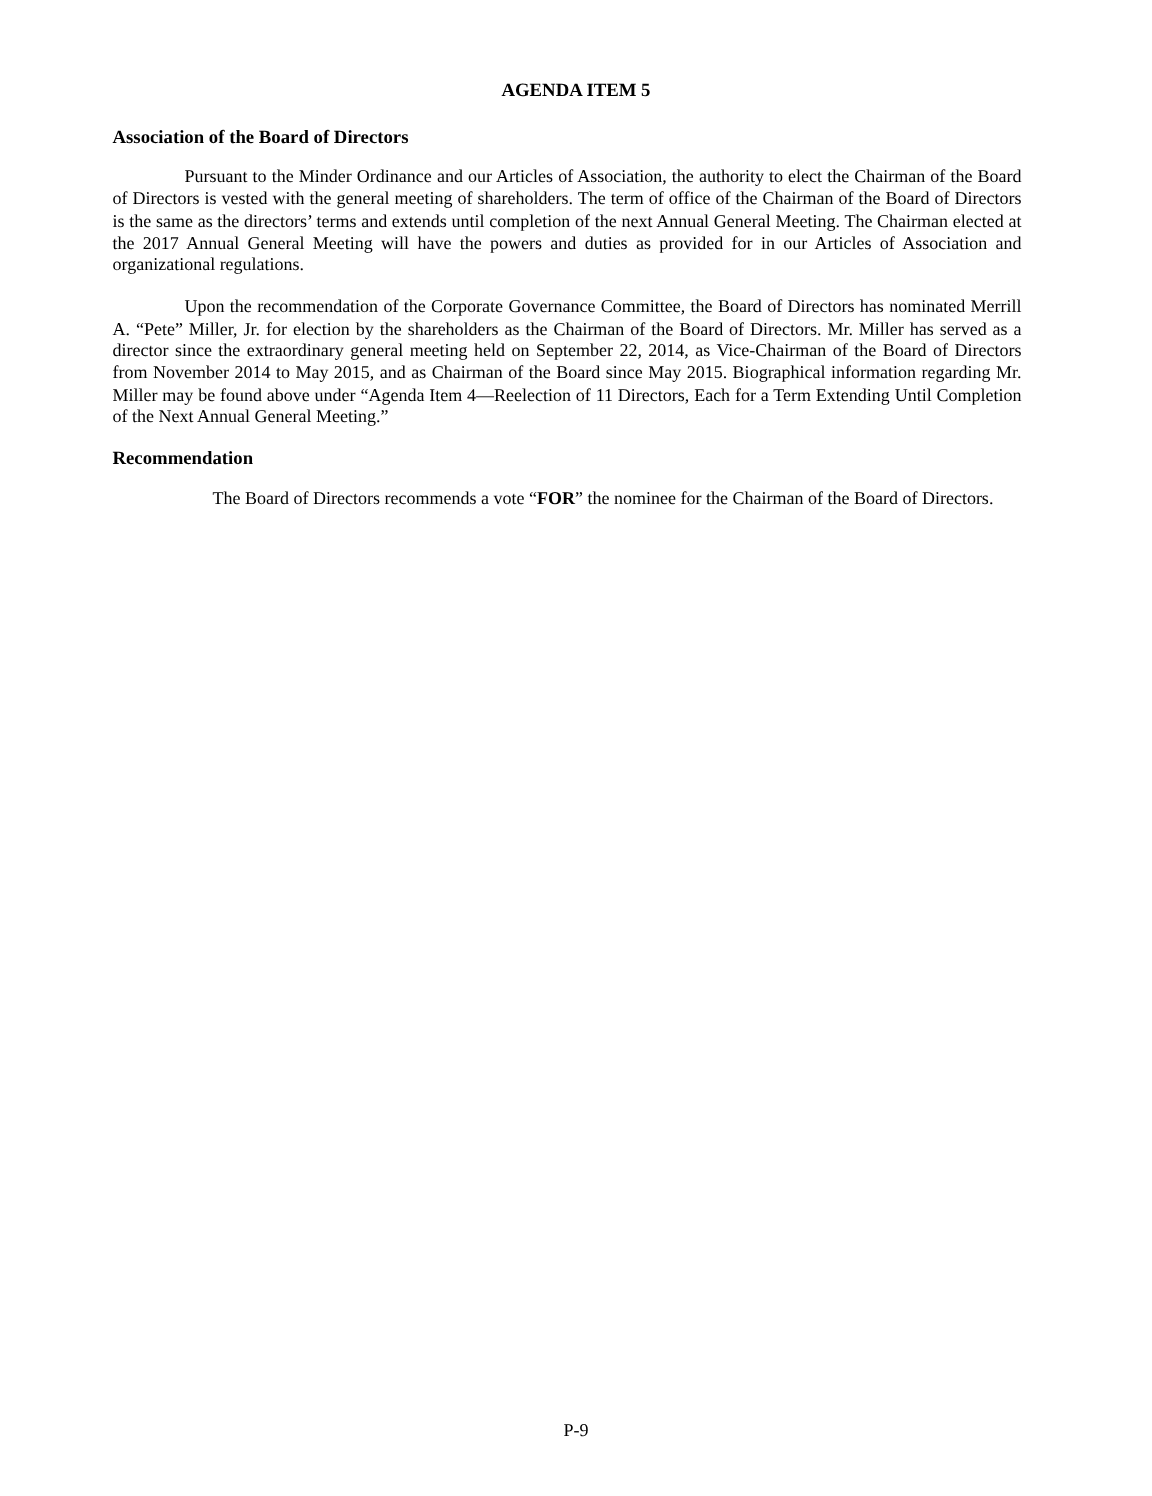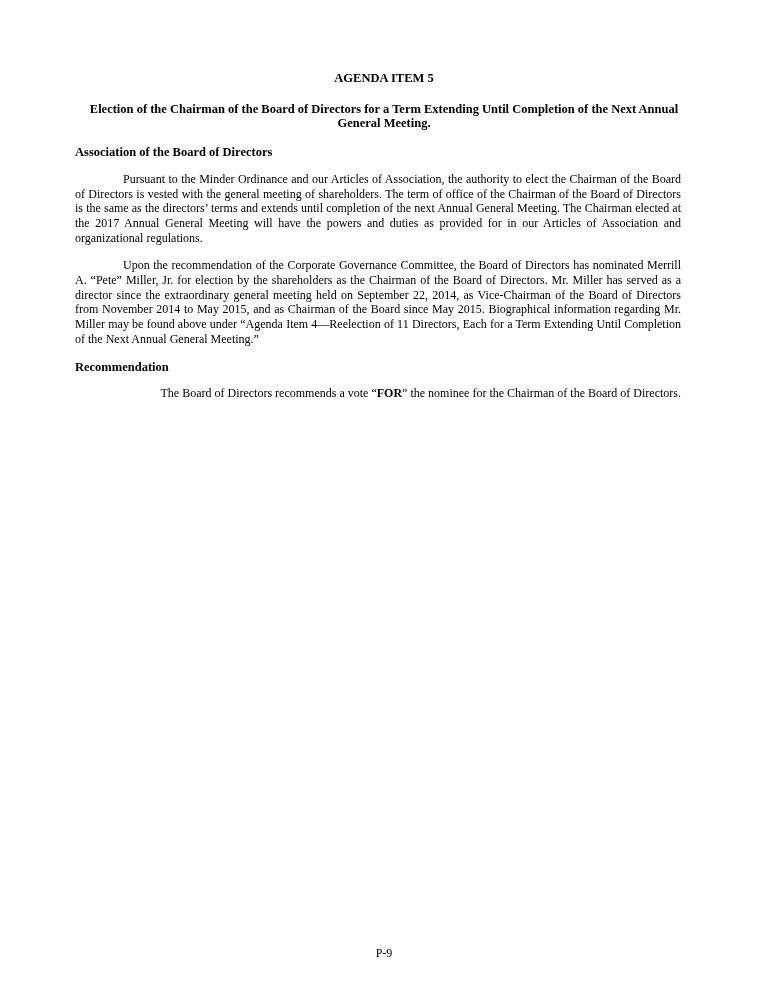--- a/index.html
+++ b/index.html
@@ -14,21 +14,21 @@
     margin: 0 auto;
     background: #ffffff;
     color: #000000;
     font-family: "Liberation Serif", "DejaVu Serif", serif;
     font-size: 12px;
     line-height: 14.7px;
     overflow: hidden;
     box-sizing: border-box;
   }
   .content {
-    padding: 71px 75px 0 75px;
+    padding: 53px 75px 0 75px;
   }
   .doc-title {
     text-align: center;
     font-weight: bold;
     font-size: 12.5px;
     margin: 0 0 16px 0;
   }
   .doc-subtitle {
     text-align: center;
     font-weight: bold;
@@ -41,21 +41,21 @@
     font-size: 12.5px;
     margin: 0 0 12px 0;
     text-align: left;
   }
   .para {
     text-align: justify;
     text-indent: 48px;
     margin: 0 12px 13px 0;
   }
   .para.last {
-    text-align: right;
+    text-align: center;
   }
   .bold-inline {
     font-weight: bold;
   }
   .footer {
     position: absolute;
     left: 0;
     right: 0;
     bottom: 36px;
     text-align: center;
@@ -63,21 +63,20 @@
   }
 </style>
 </head>
 <body>
 
 <div class="page">
   <div class="content">
 
     <div class="doc-title">AGENDA ITEM 5</div>
 
-    <div class="doc-subtitle">Election of the Chairman of the Board of Directors for a Term Extending Until Completion of the Next Annual General Meeting.</div>
 
     <div class="section-heading">Association of the Board of Directors</div>
 
     <p class="para">Pursuant to the Minder Ordinance and our Articles of Association, the authority to elect the Chairman of the Board of Directors is vested with the general meeting of shareholders. The term of office of the Chairman of the Board of Directors is the same as the directors’ terms and extends until completion of the next Annual General Meeting. The Chairman elected at the 2017 Annual General Meeting will have the powers and duties as provided for in our Articles of Association and organizational regulations.</p>
 
     <p class="para">Upon the recommendation of the Corporate Governance Committee, the Board of Directors has nominated Merrill A. “Pete” Miller, Jr. for election by the shareholders as the Chairman of the Board of Directors. Mr. Miller has served as a director since the extraordinary general meeting held on September 22, 2014, as Vice-Chairman of the Board of Directors from November 2014 to May 2015, and as Chairman of the Board since May 2015. Biographical information regarding Mr. Miller may be found above under “Agenda Item 4—Reelection of 11 Directors, Each for a Term Extending Until Completion of the Next Annual General Meeting.”</p>
 
     <div class="section-heading">Recommendation</div>
 
     <p class="para last"><span>The Board of Directors recommends a vote “</span><span class="bold-inline">FOR</span><span>” the nominee for the Chairman of the Board of Directors.</span></p>

